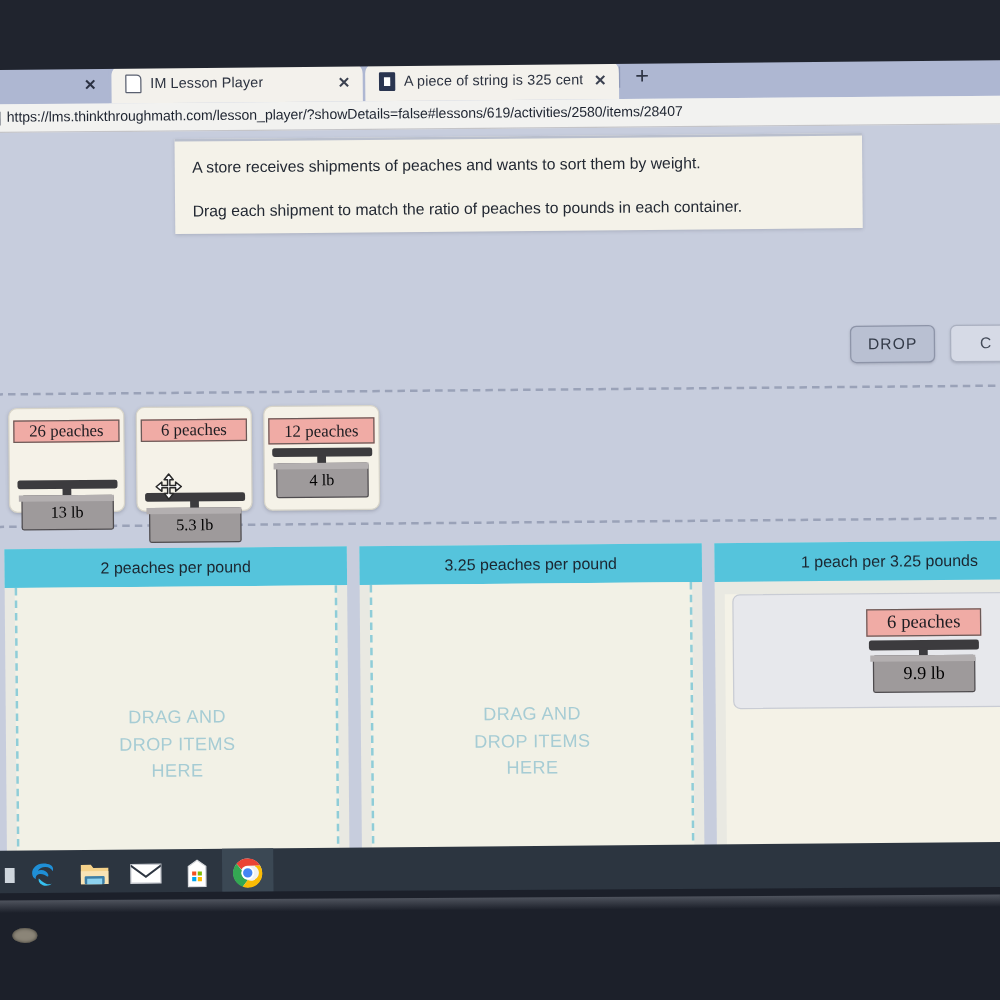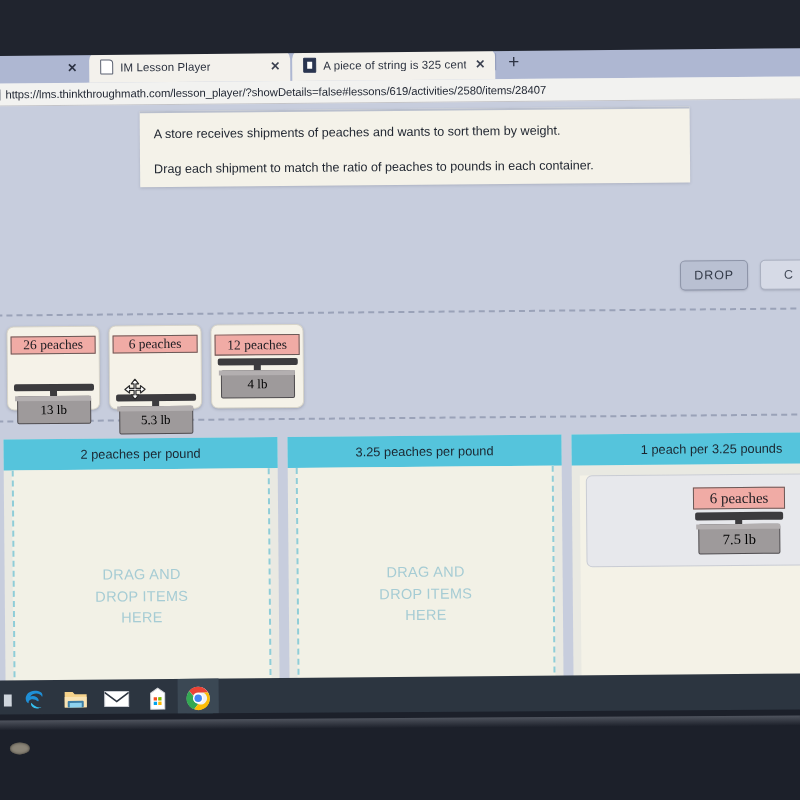--- a/index.html
+++ b/index.html
@@ -452,21 +452,21 @@
       <div class="zone" style="left:576px; width:280px;">
         <div class="zone-header">1 peach per 3.25 pounds</div>
         <div class="zone-body filled">
           <div class="zone-card-shell">
             <div class="ship-card in-zone">
               <div class="peach-label">6 peaches</div>
               <div class="scale">
                 <div class="plate"></div>
                 <div class="post"></div>
                 <div class="base"></div>
-                <div class="weight-label">7.5 lb</div>
+                <div class="weight-label">9.9 lb</div>
               </div>
             </div>
           </div>
         </div>
       </div>
 
       <div class="taskbar">
 
         <div class="tb-item edge-partial">
           <svg width="10" height="20" viewBox="0 0 10 20">

